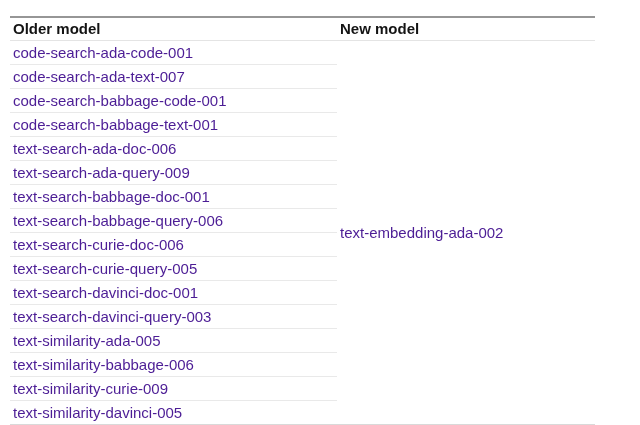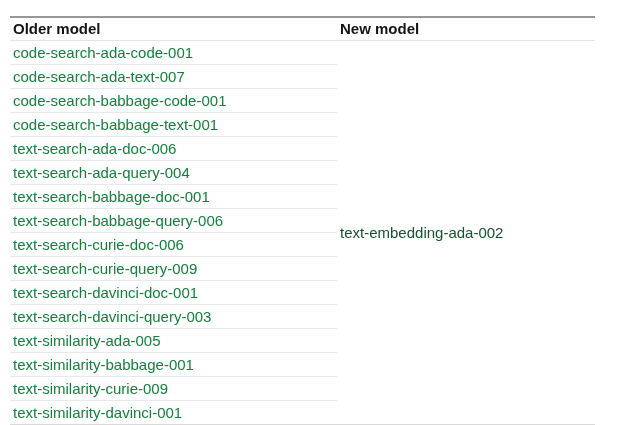--- a/index.html
+++ b/index.html
@@ -34,30 +34,30 @@
     padding: 3px 8px 4px 3px;
     border-bottom: 1px solid #e4e4e4;
     white-space: nowrap;
     overflow: hidden;
   }
   td.older-cell {
     padding: 4px 8px 4px 3px;
     border-bottom: 1px solid #e9e9e9;
     white-space: nowrap;
     overflow: hidden;
-    color: #15803d;
+    color: #4c1d95;
   }
   tr:last-child td.older-cell {
     border-bottom: none;
   }
   td.new-cell {
     vertical-align: middle;
     padding: 0 0 0 3px;
     white-space: nowrap;
-    color: #14532d;
+    color: #4c1d95;
   }
 </style>
 </head>
 <body>
 
 <div class="table-wrap">
   <table class="models-table">
     <colgroup>
       <col class="col-older">
       <col class="col-new">
@@ -79,47 +79,47 @@
       <tr>
         <td class="older-cell">code-search-babbage-code-001</td>
       </tr>
       <tr>
         <td class="older-cell">code-search-babbage-text-001</td>
       </tr>
       <tr>
         <td class="older-cell">text-search-ada-doc-006</td>
       </tr>
       <tr>
-        <td class="older-cell">text-search-ada-query-004</td>
+        <td class="older-cell">text-search-ada-query-009</td>
       </tr>
       <tr>
         <td class="older-cell">text-search-babbage-doc-001</td>
       </tr>
       <tr>
         <td class="older-cell">text-search-babbage-query-006</td>
       </tr>
       <tr>
         <td class="older-cell">text-search-curie-doc-006</td>
       </tr>
       <tr>
-        <td class="older-cell">text-search-curie-query-009</td>
+        <td class="older-cell">text-search-curie-query-005</td>
       </tr>
       <tr>
         <td class="older-cell">text-search-davinci-doc-001</td>
       </tr>
       <tr>
         <td class="older-cell">text-search-davinci-query-003</td>
       </tr>
       <tr>
         <td class="older-cell">text-similarity-ada-005</td>
       </tr>
       <tr>
-        <td class="older-cell">text-similarity-babbage-001</td>
+        <td class="older-cell">text-similarity-babbage-006</td>
       </tr>
       <tr>
         <td class="older-cell">text-similarity-curie-009</td>
       </tr>
       <tr>
-        <td class="older-cell">text-similarity-davinci-001</td>
+        <td class="older-cell">text-similarity-davinci-005</td>
       </tr>
     </tbody>
   </table>
 </div>
 
 </body></html>

